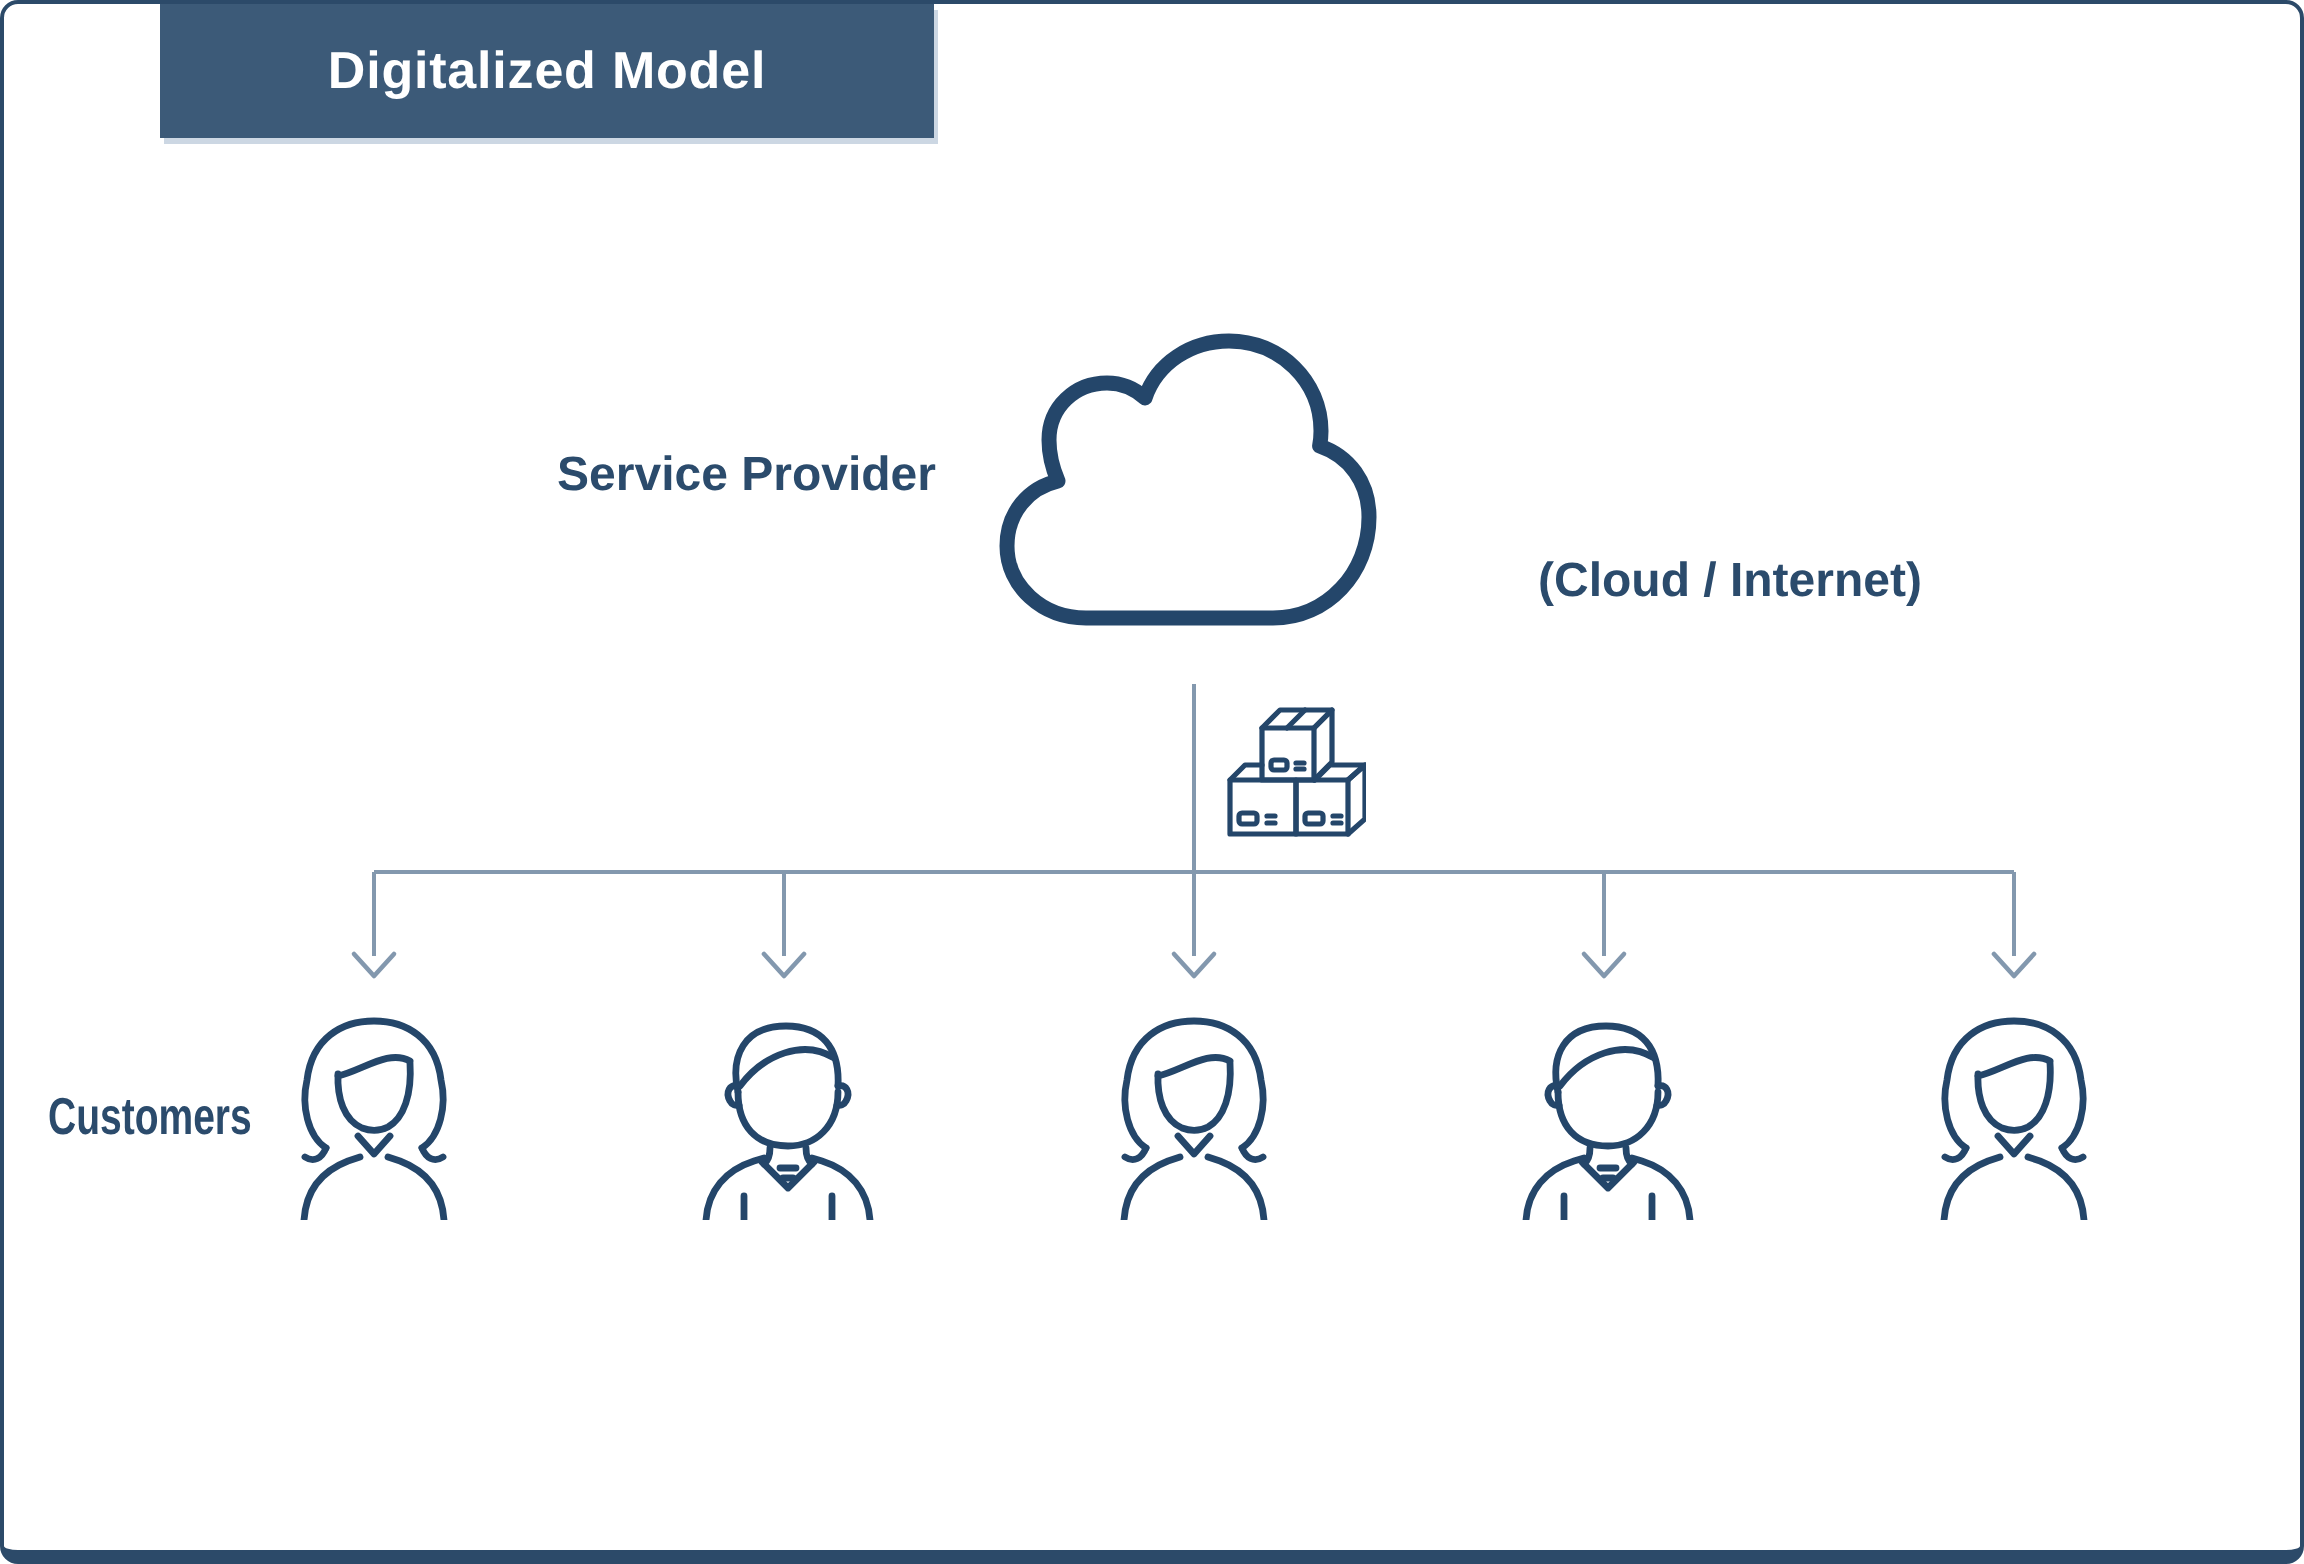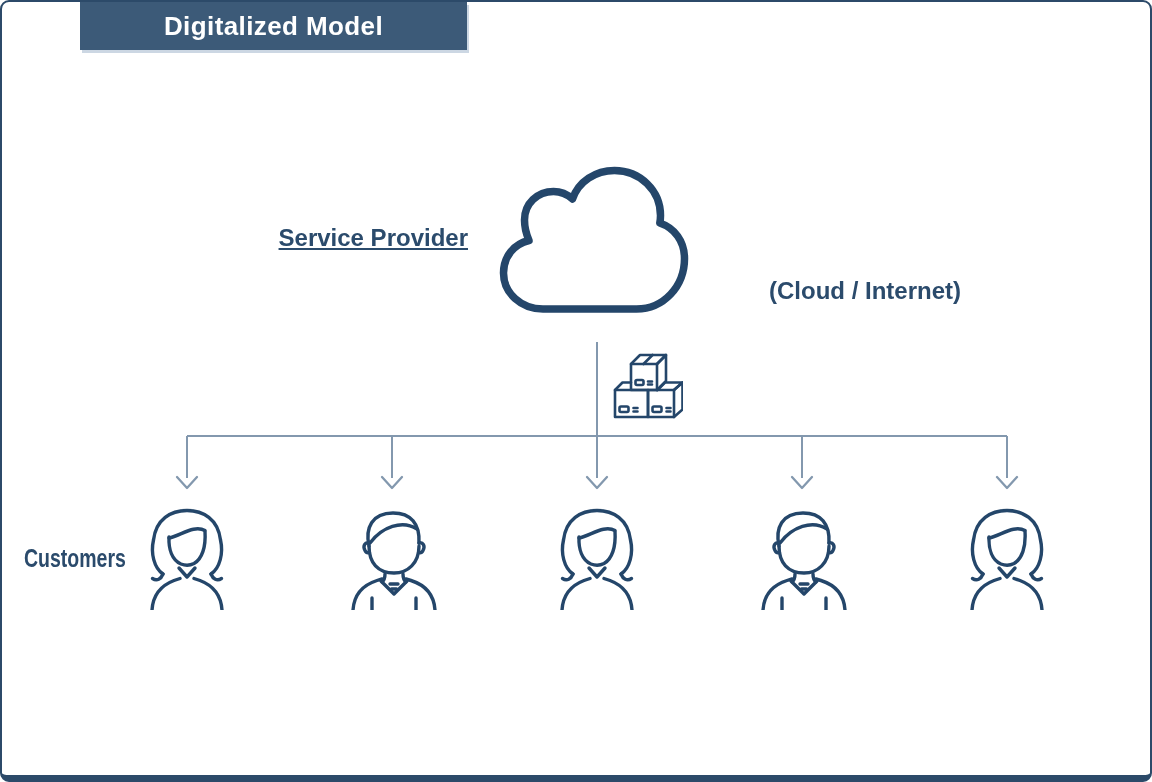--- a/index.html
+++ b/index.html
@@ -12,35 +12,35 @@
   }
   .frame{
     position:absolute;inset:0;
     border:2px solid var(--frame-border,#2c4a69);
     border-bottom-width:7px;
     border-radius:9px;
     box-sizing:border-box;
     background:#fff;
   }
   .banner{
-    position:absolute;left:80px;top:2px;width:387px;height:48px;
+    position:absolute;left:80px;top:2px;width:387px;height:67px;
     background:var(--banner-bg,#3c5a78);
     box-shadow:2px 3px 0 0 #ccd7e3;
     display:flex;align-items:center;justify-content:center;
   }
   .banner-label{
     color:var(--banner-text,#fff);
     font-size:26px;font-weight:700;letter-spacing:.4px;
   }
   .h-label{
     position:absolute;
     color:var(--heading-text,#2b4b6c);
     font-size:24px;font-weight:700;white-space:nowrap;
   }
-  #provider-label{left:230px;top:224px;width:238px;text-align:right;text-decoration:underline;}
+  #provider-label{left:230px;top:224px;width:238px;text-align:right;}
   #cloud-label{left:731px;top:277px;margin-left:38px;}
   #customers-label{
     position:absolute;left:24px;top:543px;
     color:var(--heading-text,#27486a);
     font-size:26px;font-weight:700;
     transform:scaleX(.75);transform-origin:left center;white-space:nowrap;
   }
   .abs-svg{position:absolute;pointer-events:none;}
   #cloud-svg{left:494px;top:166px;}
   #parcels-svg{left:611px;top:351px;}

